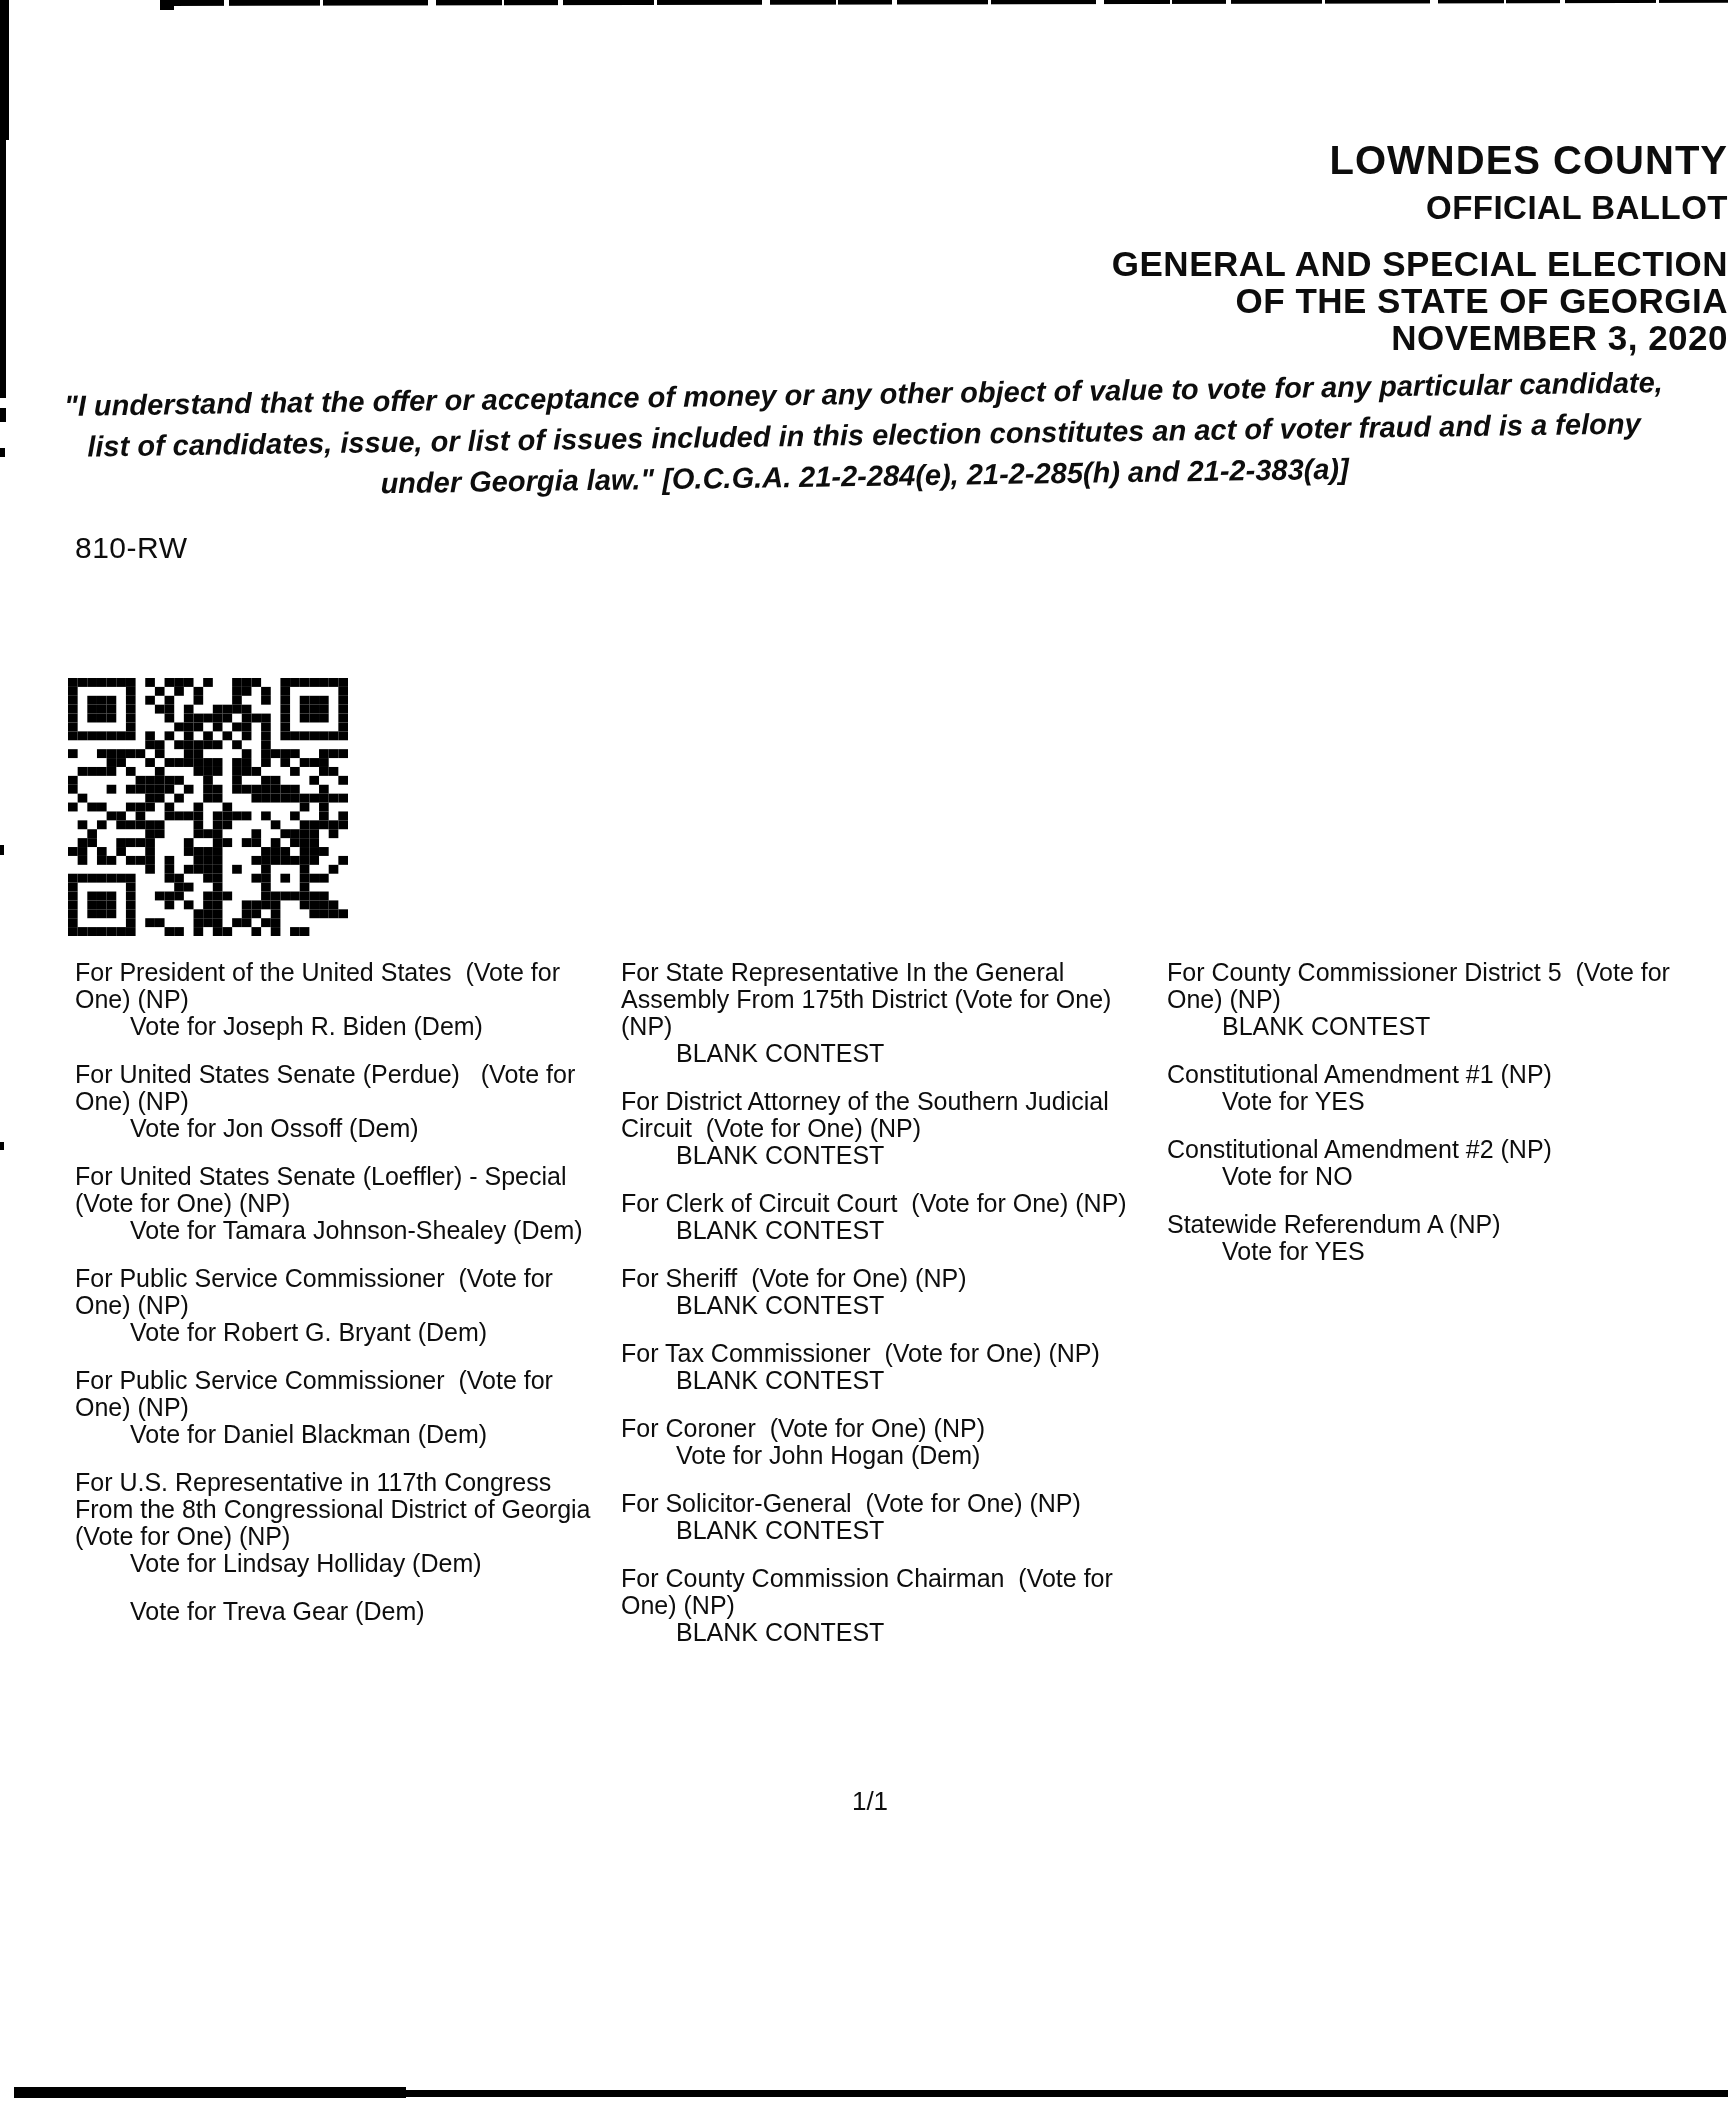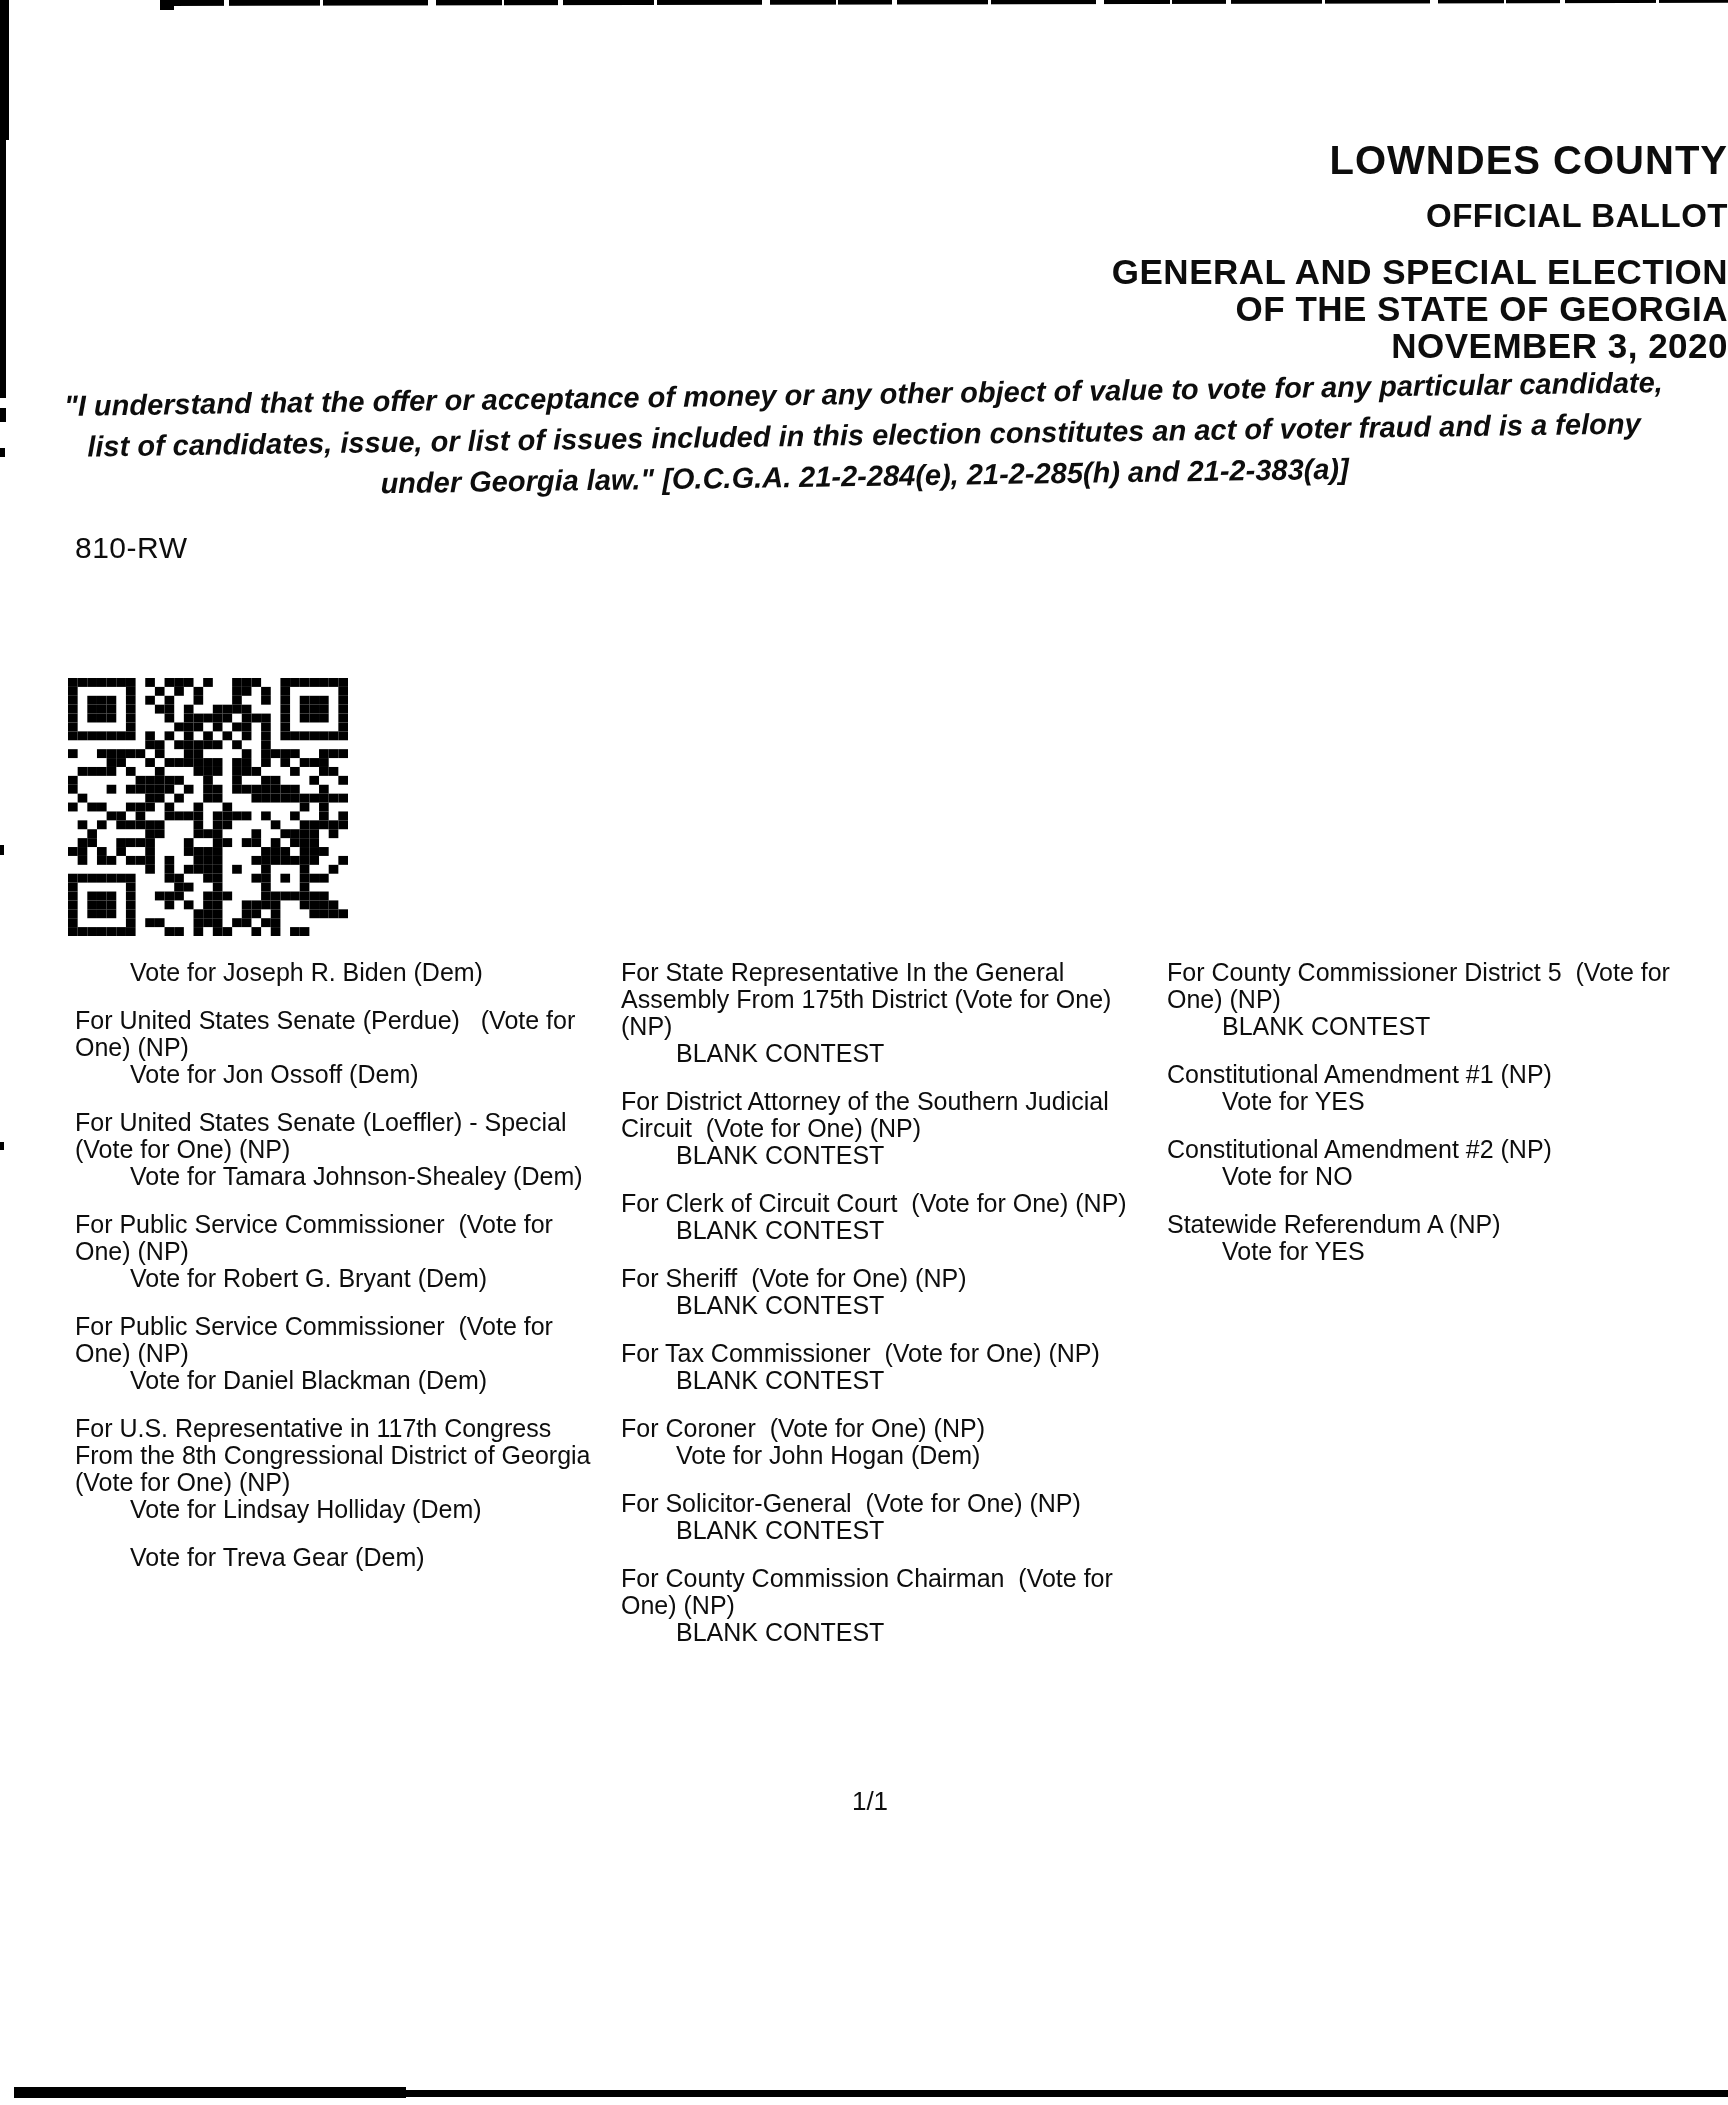--- a/index.html
+++ b/index.html
@@ -23,21 +23,21 @@
   .left-mark-1{position:absolute;top:408px;left:0;width:6px;height:14px;background:#000;}
   .left-mark-2{position:absolute;top:448px;left:0;width:5px;height:9px;background:#000;}
   .left-mark-3{position:absolute;top:845px;left:0;width:4px;height:10px;background:#000;}
   .left-mark-4{position:absolute;top:1142px;left:0;width:4px;height:8px;background:#000;}
   .bottom-scan-line-left{position:absolute;top:2087px;left:14px;width:392px;height:11px;background:#000;}
   .bottom-scan-line-right{position:absolute;top:2090px;left:406px;width:1322px;height:7px;background:#000;}
 
   
   .header{position:absolute;top:138px;left:0;width:100%;text-align:right;font-weight:bold;}
   .header .county{font-size:40px;line-height:44px;letter-spacing:1px;}
-  .header .ballot-type{font-size:33px;line-height:36px;margin-top:16px;letter-spacing:0.5px;padding-left:12px;}
+  .header .ballot-type{font-size:33px;line-height:36px;margin-top:8px;letter-spacing:0.5px;padding-left:12px;}
   .header .election{font-size:35px;line-height:37px;margin-top:19px;letter-spacing:0.5px;}
 
   
   .disclaimer{
     position:absolute;top:374px;left:64px;width:1600px;
     font-size:29px;line-height:41px;font-style:italic;font-weight:bold;
     text-align:center;transform:rotate(-0.85deg);
     white-space:pre-line;
   }
 
@@ -519,20 +519,21 @@
       <rect x="171" y="252" width="9" height="9"></rect>
       <rect x="189" y="252" width="9" height="9"></rect>
       <rect x="207" y="252" width="9" height="9"></rect>
       <rect x="216" y="252" width="9" height="9"></rect>
     </svg>
 </div>
 
 <div class="columns">
     <div class="col">
       <div class="contest">
+        <div class="contest-title">For President of the United States  (Vote for One) (NP)</div>
         <div class="contest-selection">Vote for Joseph R. Biden (Dem)</div>
       </div>
       <div class="contest">
         <div class="contest-title">For United States Senate (Perdue)   (Vote for One) (NP)</div>
         <div class="contest-selection">Vote for Jon Ossoff (Dem)</div>
       </div>
       <div class="contest">
         <div class="contest-title">For United States Senate (Loeffler) - Special  (Vote for One) (NP)</div>
         <div class="contest-selection">Vote for Tamara Johnson-Shealey (Dem)</div>
       </div>

